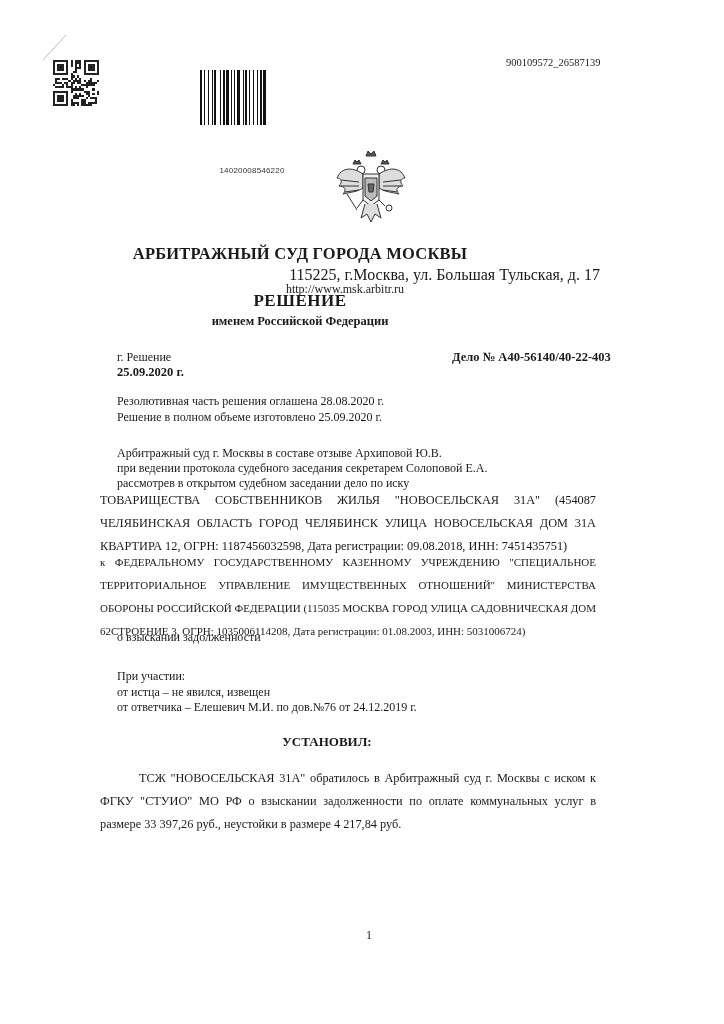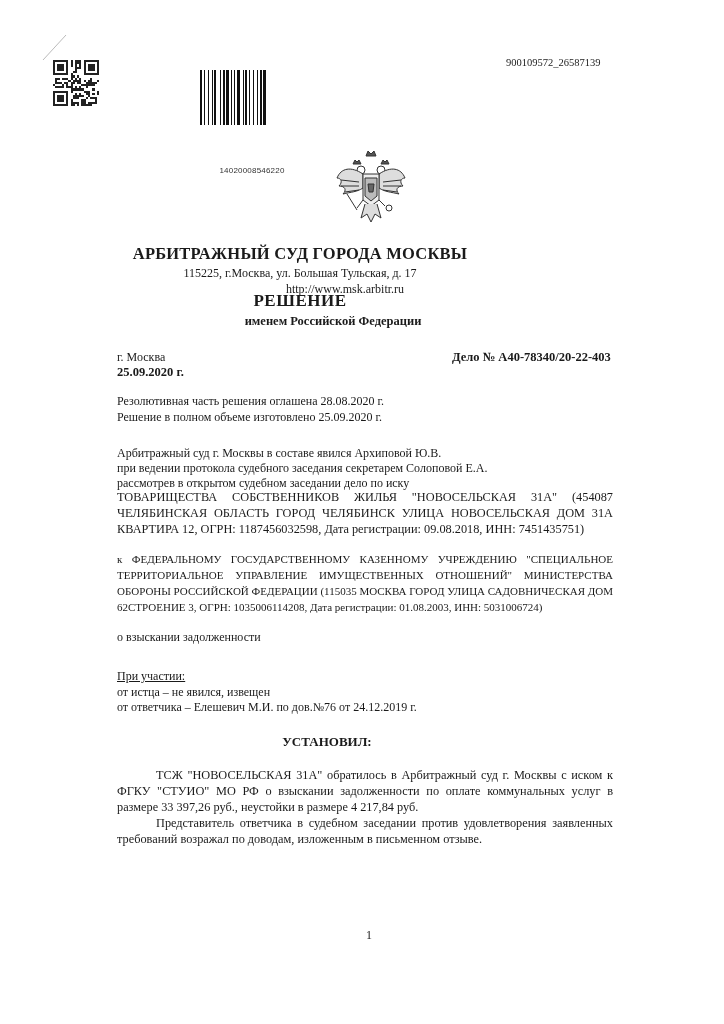--- a/index.html
+++ b/index.html
@@ -8,27 +8,27 @@
   .abs { position:absolute; }
   .qr { left:53px; top:60px; width:46px; height:46px; }
   .scratch { left:40px; top:32px; width:30px; height:30px; }
   .barcode { left:200px; top:70px; width:104px; height:55px; }
   .barcode-num { left:200px; top:126px; width:104px; text-align:center;
                  font-family:"Liberation Sans", sans-serif; font-size:8px; color:#333; letter-spacing:0.2px;margin-top:40px; }
   .docid { left:506px; top:57px; font-size:10.5px; color:#222; }
   .emblem { left:333px; top:148px; width:76px; height:80px; }
   .center { left:0; width:600px; text-align:center; }
   .court { top:244px; font-size:16.5px; font-weight:bold; letter-spacing:0.2px; }
-  .addr { top:266px; font-size:12px; }
+  .addr { top:266px; font-size:16px;text-align:right; }
   .url { top:282px; font-size:12px;padding-left:45px; }
   .decision { top:291px; font-size:17px; font-weight:bold; letter-spacing:0.5px; }
-  .name-of { top:314px; font-size:12.5px; font-weight:bold;padding-left:33px; }
+  .name-of { top:314px; font-size:12.5px; font-weight:bold; }
   .line { font-size:12px; left:117px; white-space:nowrap; }
   .caseno { left:452px; top:350px; font-size:12.5px; font-weight:bold; }
-  .just { left:117px; width:496px; font-size:12px; line-height:16px; text-align:justify; }
+  .just { left:100px; width:496px; font-size:12px; line-height:23px; text-align:justify; }
   .just p { margin:0; }
   .indent { text-indent:39px; }
   .established { top:734px; font-size:13px; font-weight:bold; left:0; width:640px; text-align:center; padding-left:14px; box-sizing:border-box; }
   .pagenum { top:928px; font-size:12px; left:0; width:724px; text-align:center; padding-left:14px; box-sizing:border-box; }
 </style>
 </head>
 <body>
 
 <svg class="abs scratch" viewBox="0 0 30 30">
   <line x1="3" y1="28" x2="26" y2="3" stroke="#bbb" stroke-width="1"></line>
@@ -227,45 +227,44 @@
     <path d="M30 52 L24 60 M46 52 L52 58"></path>
   </g>
 </svg>
 
 <div class="abs center court">АРБИТРАЖНЫЙ СУД ГОРОДА МОСКВЫ</div>
 <div class="abs center addr">115225, г.Москва, ул. Большая Тульская, д. 17</div>
 <div class="abs center url">http://www.msk.arbitr.ru</div>
 <div class="abs center decision">РЕШЕНИЕ</div>
 <div class="abs center name-of">именем Российской Федерации</div>
 
-<div class="abs line" style="top:350px;">г. Москва</div>
+<div class="abs line" style="top:350px;">г. Решение</div>
 <div class="abs line" style="top:365px; font-weight:bold; font-size:12.5px;">25.09.2020 г.</div>
-<div class="abs caseno">Дело № А40-78340/20-22-403</div>
+<div class="abs caseno">Дело № А40-56140/40-22-403</div>
 
 <div class="abs line" style="top:394px;">Резолютивная часть решения оглашена 28.08.2020 г.</div>
 <div class="abs line" style="top:410px;">Решение в полном объеме изготовлено 25.09.2020 г.</div>
 
-<div class="abs line" style="top:446px;">Арбитражный суд г. Москвы в составе явился Архиповой Ю.В.</div>
+<div class="abs line" style="top:446px;">Арбитражный суд г. Москвы в составе отзыве Архиповой Ю.В.</div>
 <div class="abs line" style="top:461px;">при ведении протокола судебного заседания секретарем Солоповой Е.А.</div>
 <div class="abs line" style="top:476px;">рассмотрев в открытом судебном заседании дело по иску</div>
 
 <div class="abs just" style="top:489px; font-size:12.3px;">
   <p>ТОВАРИЩЕСТВА СОБСТВЕННИКОВ ЖИЛЬЯ "НОВОСЕЛЬСКАЯ 31А" (454087 ЧЕЛЯБИНСКАЯ ОБЛАСТЬ ГОРОД ЧЕЛЯБИНСК УЛИЦА НОВОСЕЛЬСКАЯ ДОМ 31А КВАРТИРА 12, ОГРН: 1187456032598, Дата регистрации: 09.08.2018, ИНН: 7451435751)</p>
 </div>
 
 <div class="abs just" style="top:551px; font-size:11px;">
   <p>к ФЕДЕРАЛЬНОМУ ГОСУДАРСТВЕННОМУ КАЗЕННОМУ УЧРЕЖДЕНИЮ "СПЕЦИАЛЬНОЕ ТЕРРИТОРИАЛЬНОЕ УПРАВЛЕНИЕ ИМУЩЕСТВЕННЫХ ОТНОШЕНИЙ" МИНИСТЕРСТВА ОБОРОНЫ РОССИЙСКОЙ ФЕДЕРАЦИИ (115035 МОСКВА ГОРОД УЛИЦА САДОВНИЧЕСКАЯ ДОМ 62СТРОЕНИЕ 3, ОГРН: 1035006114208, Дата регистрации: 01.08.2003, ИНН: 5031006724)</p>
 </div>
 
 <div class="abs line" style="top:630px;">о взыскании задолженности</div>
 
-<div class="abs line" style="top:669px;text-decoration:underline;">При участии:</div>
+<div class="abs line" style="top:669px;">При участии:</div>
 <div class="abs line" style="top:685px;">от истца – не явился, извещен</div>
 <div class="abs line" style="top:700px;">от ответчика – Елешевич М.И. по дов.№76 от 24.12.2019 г.</div>
 
 <div class="abs established">УСТАНОВИЛ:</div>
 
 <div class="abs just" style="top:767px; font-size:12.3px;">
   <p class="indent">ТСЖ "НОВОСЕЛЬСКАЯ 31А" обратилось в Арбитражный суд г. Москвы с иском к ФГКУ "СТУИО" МО РФ о взыскании задолженности по оплате коммунальных услуг в размере 33 397,26 руб., неустойки в размере 4 217,84 руб.</p>
-  <p class="indent">Представитель ответчика в судебном заседании против удовлетворения заявленных требований возражал по доводам, изложенным в письменном отзыве.</p>
 </div>
 
 <div class="abs pagenum">1</div>
 
 </body></html>

